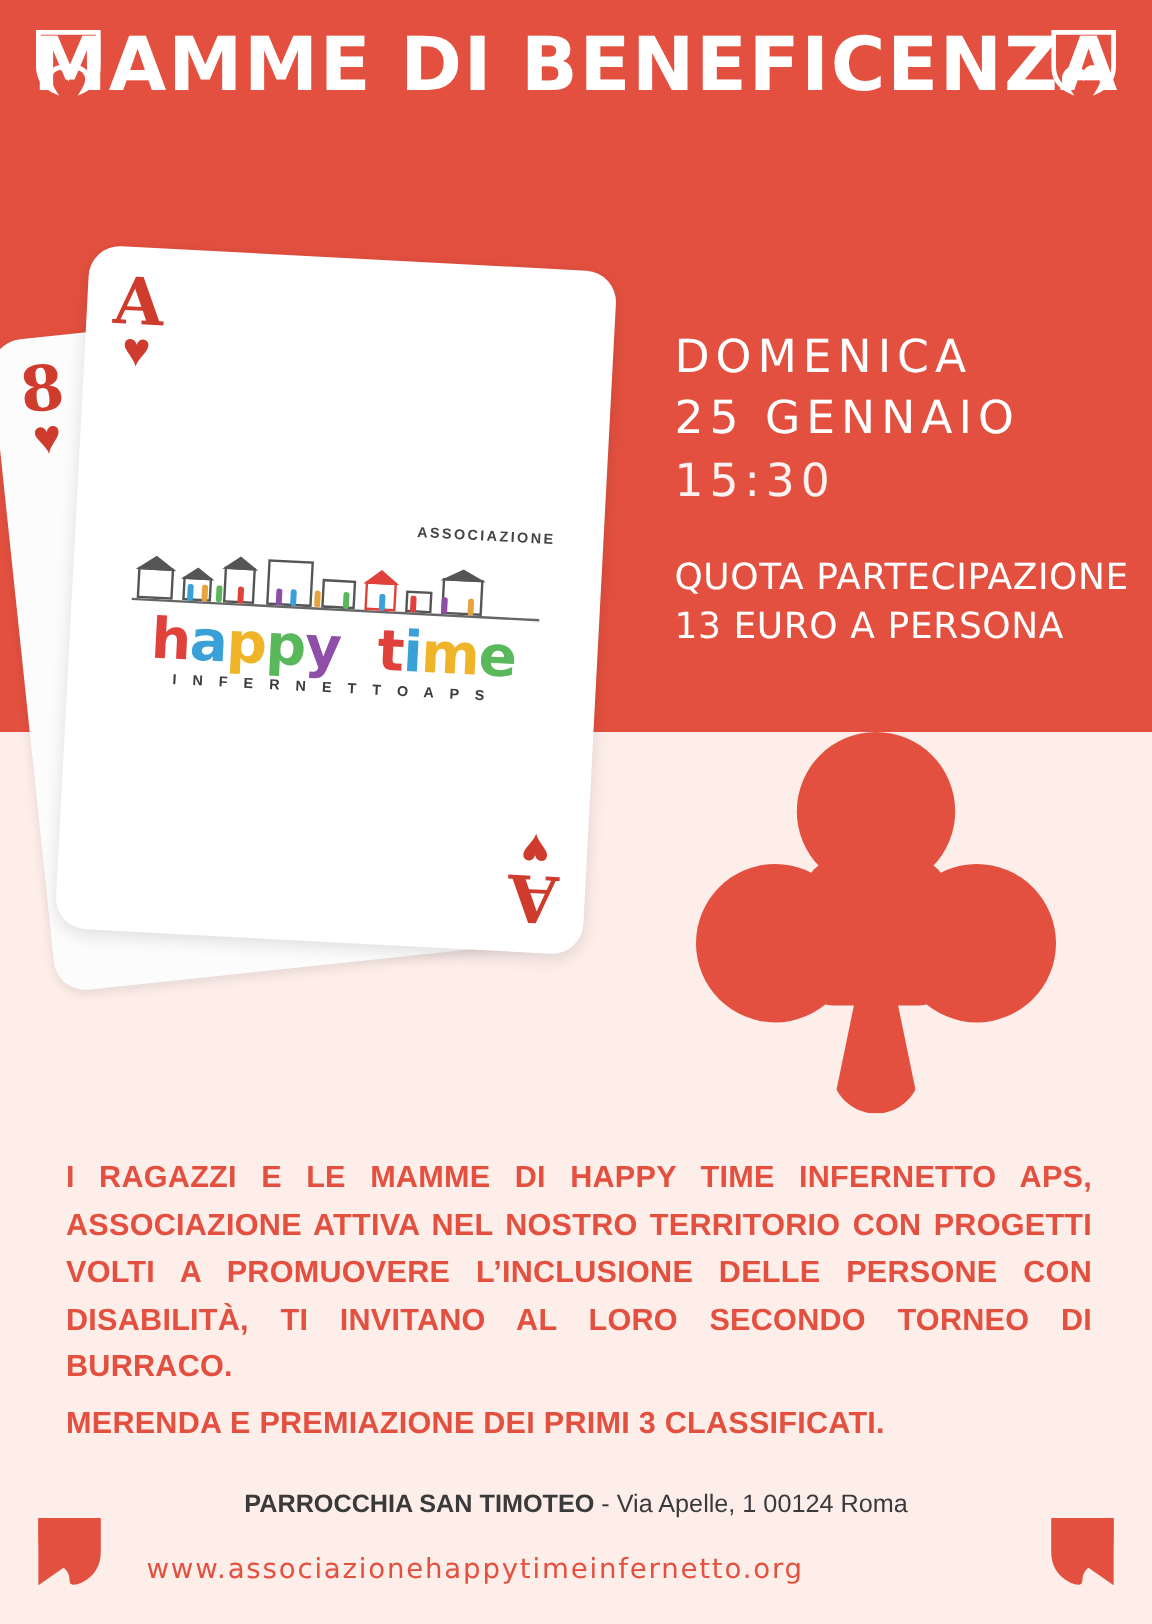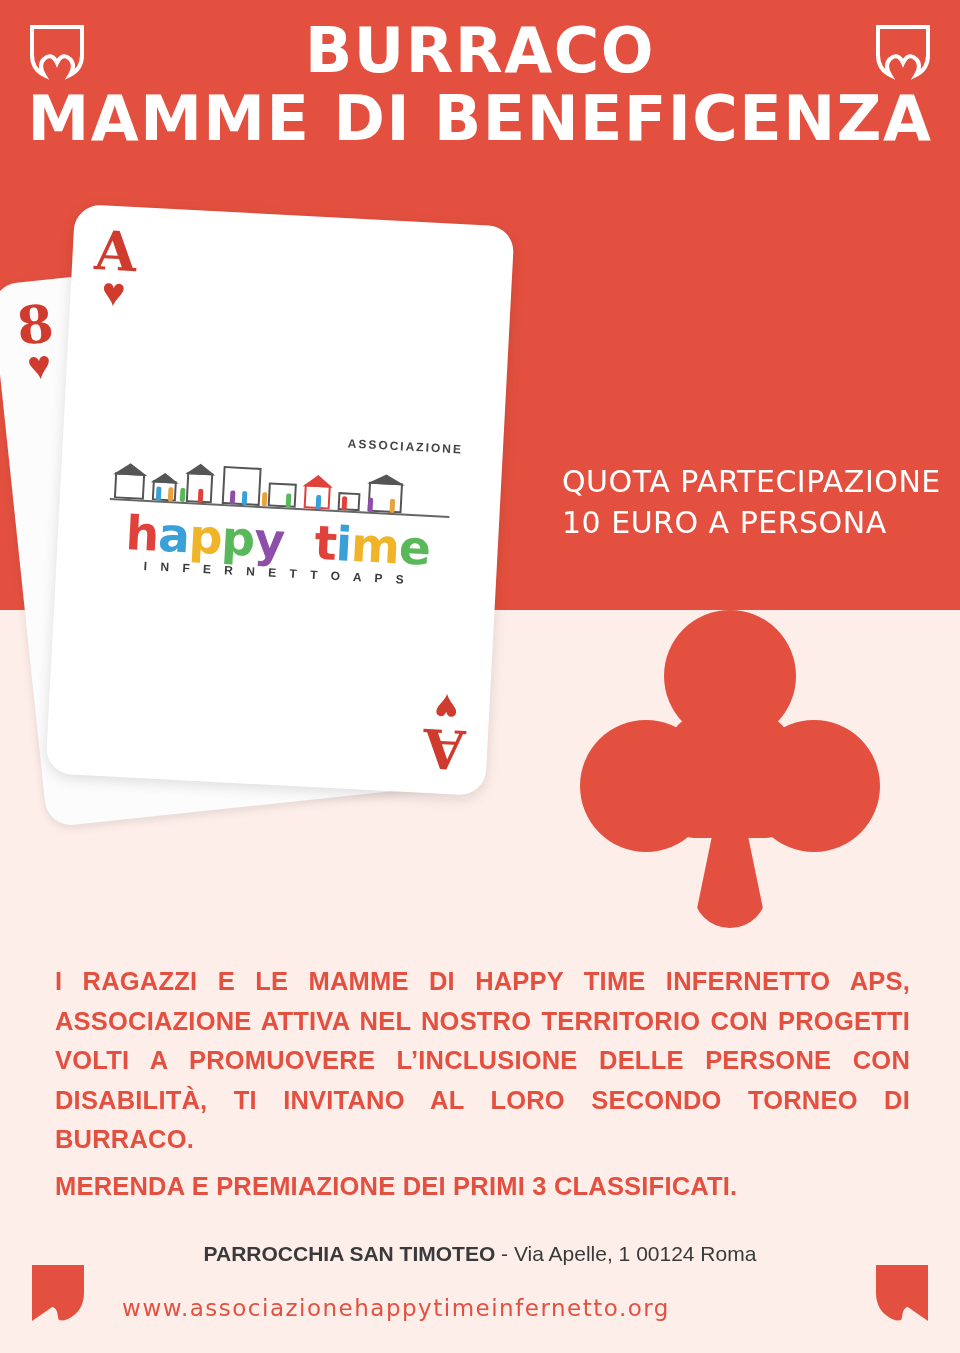--- a/index.html
+++ b/index.html
@@ -278,21 +278,20 @@
   <svg class="corner-heart bl" viewBox="0 0 60 64">
     <path d="M4 6 L56 6 L56 34 Q56 52 40 60 Q30 64 30 58 Q30 48 18 44 Q4 40 4 24 Z" fill="#e4503f"></path>
     <path d="M4 6 L4 62 L30 44 Z" fill="#e4503f"></path>
   </svg>
   <svg class="corner-heart br" viewBox="0 0 60 64">
     <path d="M4 6 L56 6 L56 34 Q56 52 40 60 Q30 64 30 58 Q30 48 18 44 Q4 40 4 24 Z" fill="#e4503f"></path>
     <path d="M4 6 L4 62 L30 44 Z" fill="#e4503f"></path>
   </svg>
 
   <div class="title-wrap">
-    <div class="title-line1">BURRACO</div>
     <div class="title-line2">MAMME DI BENEFICENZA</div>
   </div>
 
   <div class="card-back">
     <div class="pip-tl">
       <div class="pip-rank">8</div>
       <div class="pip-suit">♥</div>
     </div>
   </div>
 
@@ -338,24 +337,29 @@
           <div class="person" style="left:280px; background:#e8a33d;"></div>
         </div>
       </div>
       <div class="logo-word">
         <span style="color:#e0413a;">h</span><span style="color:#3aa0d8;">a</span><span style="color:#f0b429;">p</span><span style="color:#58b85a;">p</span><span style="color:#8e4fa8;">y</span><span>&nbsp;&nbsp;</span><span style="color:#e0413a;">t</span><span style="color:#3aa0d8;">i</span><span style="color:#f0b429;">m</span><span style="color:#58b85a;">e</span>
       </div>
       <div class="logo-sub">I N F E R N E T T O   A P S</div>
     </div>
   </div>
 
+  <div class="info-date">
+    <div>DOMENICA</div>
+    <div>25 GENNAIO</div>
+    <div class="tm">15:30</div>
+  </div>
 
   <div class="info-fee">
     <div>QUOTA PARTECIPAZIONE</div>
-    <div>10 EURO A PERSONA</div>
+    <div>13 EURO A PERSONA</div>
   </div>
 
   <div class="club">
     <div class="c c1"></div>
     <div class="c c2"></div>
     <div class="c c3"></div>
     <div class="c c4"></div>
     <div class="stem"></div>
   </div>
 

